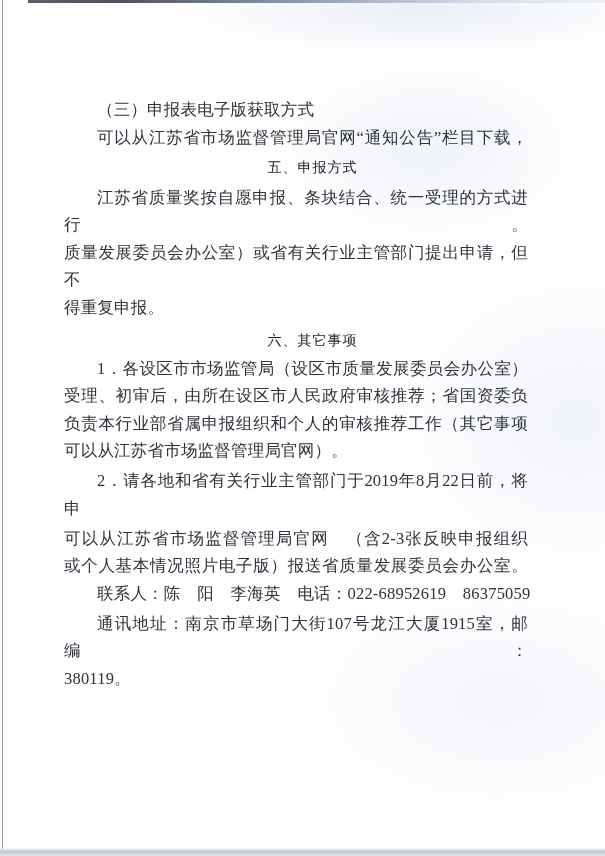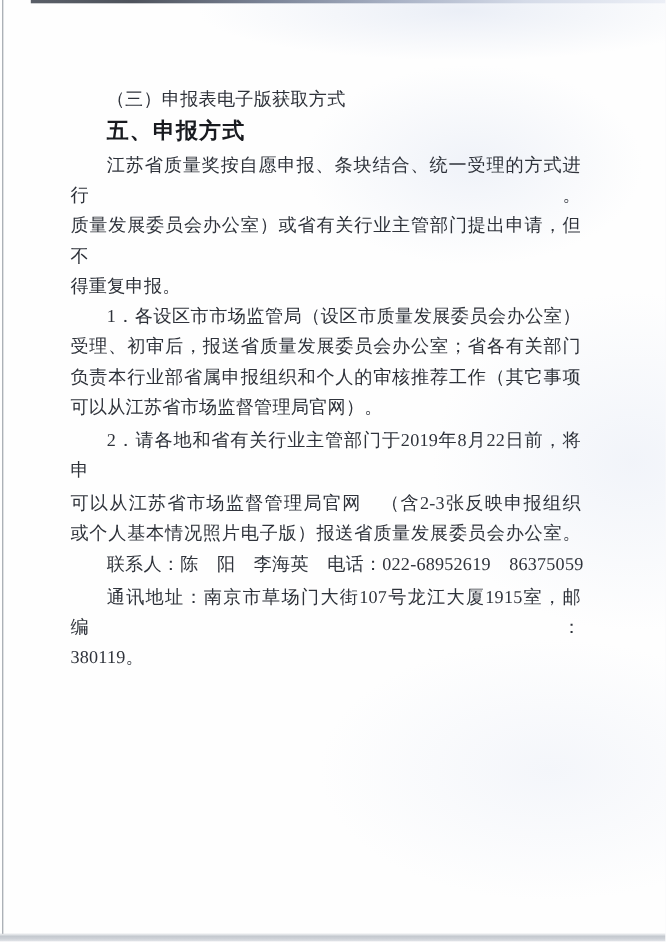--- a/index.html
+++ b/index.html
@@ -29,60 +29,63 @@
     position:absolute;left:2px;top:0;bottom:7px;width:1px;
     background:#989ea6;
   }
   .scan-bottom-edge{
     position:absolute;left:0;right:0;bottom:0;height:8px;
     background:linear-gradient(to bottom,rgba(255,255,255,0) 0%,#c4c9cf 40%,#cdd1d7 65%,#e4e6ea 100%);
   }
   
   .content{
     position:absolute;top:0;left:64px;width:464px;
-    padding-top:76px;
+    padding-top:96px;
   }
   .line{
     font-size:16.5px;
     line-height:27.5px;
     white-space:nowrap;
     letter-spacing:0.2px;
   }
   .indent{text-indent:33px;}
   .fill{
     white-space:normal;
     text-align:justify;
     text-align-last:justify;
     text-justify:inter-character;
   }
   .heading{
     font-family:"Liberation Sans","DejaVu Sans",sans-serif;
-    font-weight:bold;
-    font-size:20px;
+    font-weight:normal;
+    font-size:14px;
     color:#181a1f;
     letter-spacing:1px;
+    text-align:center;
   }
   .mt2{margin-top:2.5px;}
   .mt6{margin-top:6px;}
 </style>
 </head>
 <body>
 
 <div class="page">
   <div class="scan-top-edge"></div>
   <div class="scan-left-edge"></div>
 
   <div class="content">
     <div class="line indent">（三）申报表电子版获取方式</div>
+    <div class="line indent fill">可以从江苏省市场监督管理局官网“通知公告”栏目下载，</div>
     <div class="line indent heading mt2">五、申报方式</div>
     <div class="line indent fill mt2">江苏省质量奖按自愿申报、条块结合、统一受理的方式进行。</div>
     <div class="line fill">质量发展委员会办公室）或省有关行业主管部门提出申请，但不</div>
     <div class="line">得重复申报。</div>
+    <div class="line indent heading mt6">六、其它事项</div>
     <div class="line indent fill">1．各设区市市场监管局（设区市质量发展委员会办公室）</div>
-    <div class="line fill">受理、初审后，报送省质量发展委员会办公室；省各有关部门</div>
+    <div class="line fill">受理、初审后，由所在设区市人民政府审核推荐；省国资委负</div>
     <div class="line fill">负责本行业部省属申报组织和个人的审核推荐工作（其它事项</div>
     <div class="line">可以从江苏省市场监督管理局官网）。</div>
     <div class="line indent fill mt2">2．请各地和省有关行业主管部门于2019年8月22日前，将申</div>
     <div class="line fill mt2">可以从江苏省市场监督管理局官网　（含2-3张反映申报组织</div>
     <div class="line fill">或个人基本情况照片电子版）报送省质量发展委员会办公室。</div>
     <div class="line indent">联系人：陈　阳　李海英　电话：022-68952619　86375059</div>
     <div class="line indent fill mt2">通讯地址：南京市草场门大街107号龙江大厦1915室，邮编：</div>
     <div class="line">380119。</div>
 
   </div>

